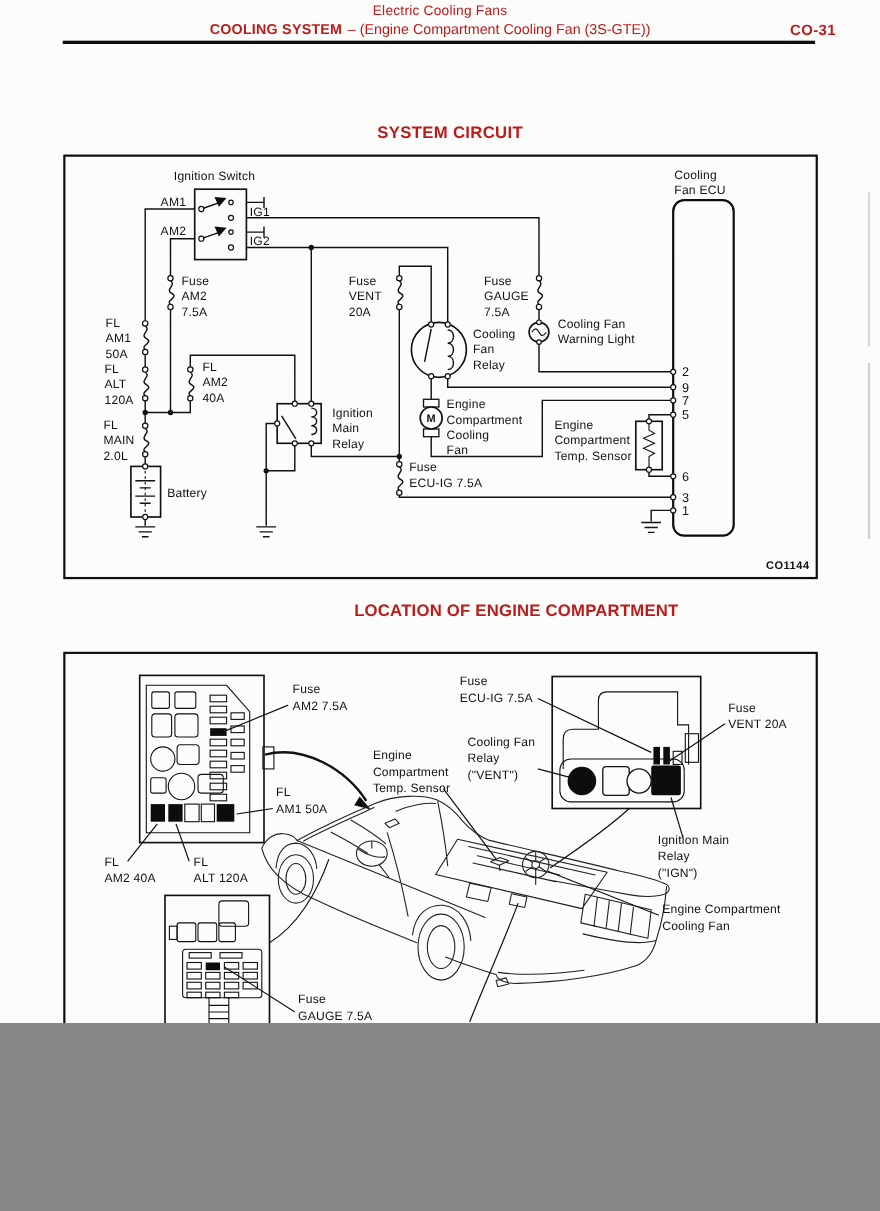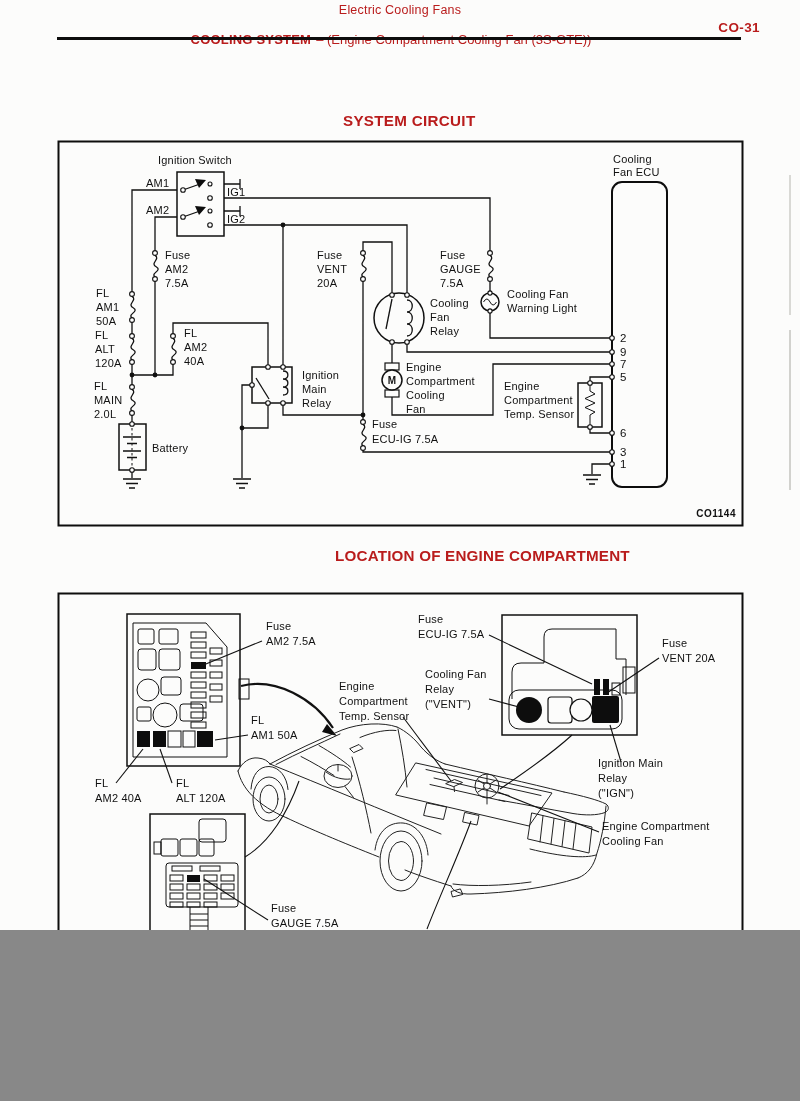--- a/index.html
+++ b/index.html
@@ -1,28 +1,28 @@
 <!DOCTYPE html>
 <html><head>
 <meta charset="utf-8">
 <style>
   html,body{margin:0;padding:0;background:#888;}
   .page{position:relative;width:800px;height:930px;background:#fcfcfb;overflow:hidden;
         font-family:"Liberation Sans",sans-serif;color:#b91c1c;margin:0 auto;}
   
   .hdr-l1{position:absolute;top:3px;left:0;right:0;text-align:center;font-size:12.5px;letter-spacing:.2px;}
-  .hdr-l2{position:absolute;top:32px;left:0;right:18px;text-align:center;font-size:13px;}
+  .hdr-l2{position:absolute;top:19px;left:0;right:18px;text-align:center;font-size:13px;}
   .hdr-l2 .b{font-weight:bold;letter-spacing:.2px;}
   .hdr-l2 .s{margin-left:5px;}
   .hdr-code{position:absolute;top:20px;right:40px;font-weight:bold;font-size:13.5px;letter-spacing:.4px;}
   .hdr-rule{position:absolute;top:37px;left:57px;width:684px;height:2.5px;background:#0d0d0d;}
   
   .title{position:absolute;left:343px;top:58px;font-weight:bold;font-size:19.5px;line-height:22px;letter-spacing:.2px;}
   .sys-head{position:absolute;left:343px;top:112px;font-weight:bold;font-size:15.2px;letter-spacing:.3px;}
-  .loc-head{position:absolute;left:335px;top:546px;font-weight:bold;font-size:15.2px;line-height:19px;letter-spacing:.2px;}
+  .loc-head{position:absolute;left:322px;top:546px;font-weight:bold;font-size:15.2px;line-height:19px;letter-spacing:.2px;}
   
   .fig1{position:absolute;left:57px;top:140px;}
   .fig2{position:absolute;left:57px;top:592px;}
   svg{display:block;}
   .frame{fill:none;stroke:#0d0d0d;stroke-width:2;}
   .w{fill:none;stroke:#111;stroke-width:1.3;}
   .w14{fill:#fcfcfb;stroke:#111;stroke-width:1.5;}
   .thin{fill:none;stroke:#111;stroke-width:1;}
   .ct{fill:#fff;stroke:#111;stroke-width:1.1;}
   .dot{fill:#111;stroke:none;}

